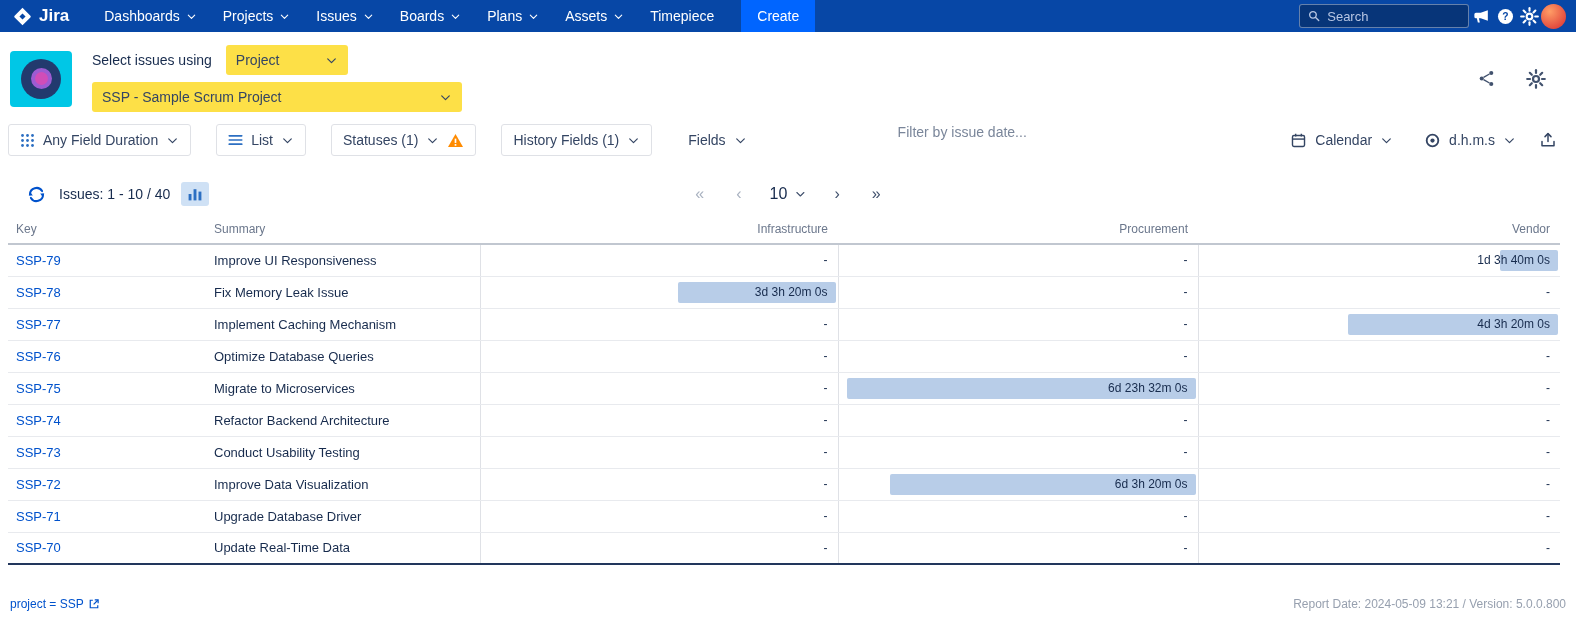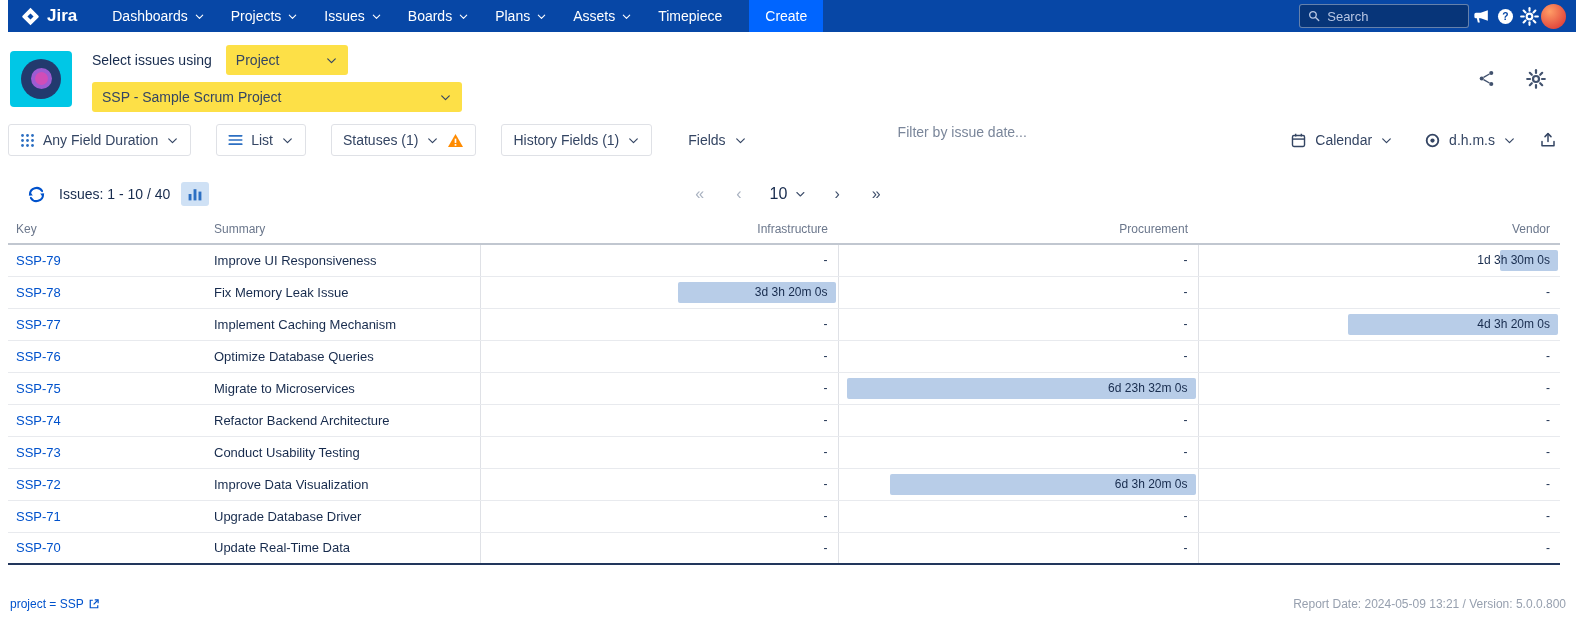--- a/index.html
+++ b/index.html
@@ -12,21 +12,20 @@
   }
   button { background: none; border: none; font: inherit; color: inherit; cursor: pointer; }
   input { font: inherit; }
   .page { position: relative; width: 1576px; height: 618px; background: #fff; overflow: hidden; }
 
   
   .topnav {
     height: 32px; background: #0747a6; color: #fff;
     display: flex; align-items: center; justify-content: space-between;
     padding: 0 10px 0 10px;
-    margin-left: 8px;
   }
   .nav-left { display: flex; align-items: center; height: 100%; }
   .brand { display: flex; align-items: center; gap: 6px; font-size: 17px; font-weight: bold; margin: 0 22px 0 2px; cursor: pointer; }
   .nav-item { display: flex; align-items: center; gap: 6px; padding: 0 13px; font-size: 14px; height: 32px; cursor: pointer; }
   .create-btn { background: #0065ff; color: #fff; height: 32px; padding: 0 16px; font-size: 14px; margin-left: 14px; }
   .nav-right { display: flex; align-items: center; height: 100%; }
   .search-box {
     display: flex; align-items: center; gap: 7px;
     background: rgba(9,30,66,.45); border: 1px solid rgba(255,255,255,.38);
     border-radius: 3px; height: 24px; width: 170px; padding: 0 8px;
@@ -404,21 +403,21 @@
       <td class="col-dur">
         
         <span class="dur-val">-</span>
       </td>
       <td class="col-dur">
         
         <span class="dur-val">-</span>
       </td>
       <td class="col-dur">
         <span class="dur-bar" style="width: 16%; background: rgb(184, 205, 232);"></span>
-        <span class="dur-val">1d 3h 30m 0s</span>
+        <span class="dur-val">1d 3h 40m 0s</span>
       </td>
     </tr>
 
     <tr>
       <td class="col-key"><a href="#">SSP-78</a></td>
       <td class="col-summary">Fix Memory Leak Issue</td>
       <td class="col-dur">
         <span class="dur-bar" style="width: 44%; background: rgb(184, 205, 232);"></span>
         <span class="dur-val">3d 3h 20m 0s</span>
       </td>

